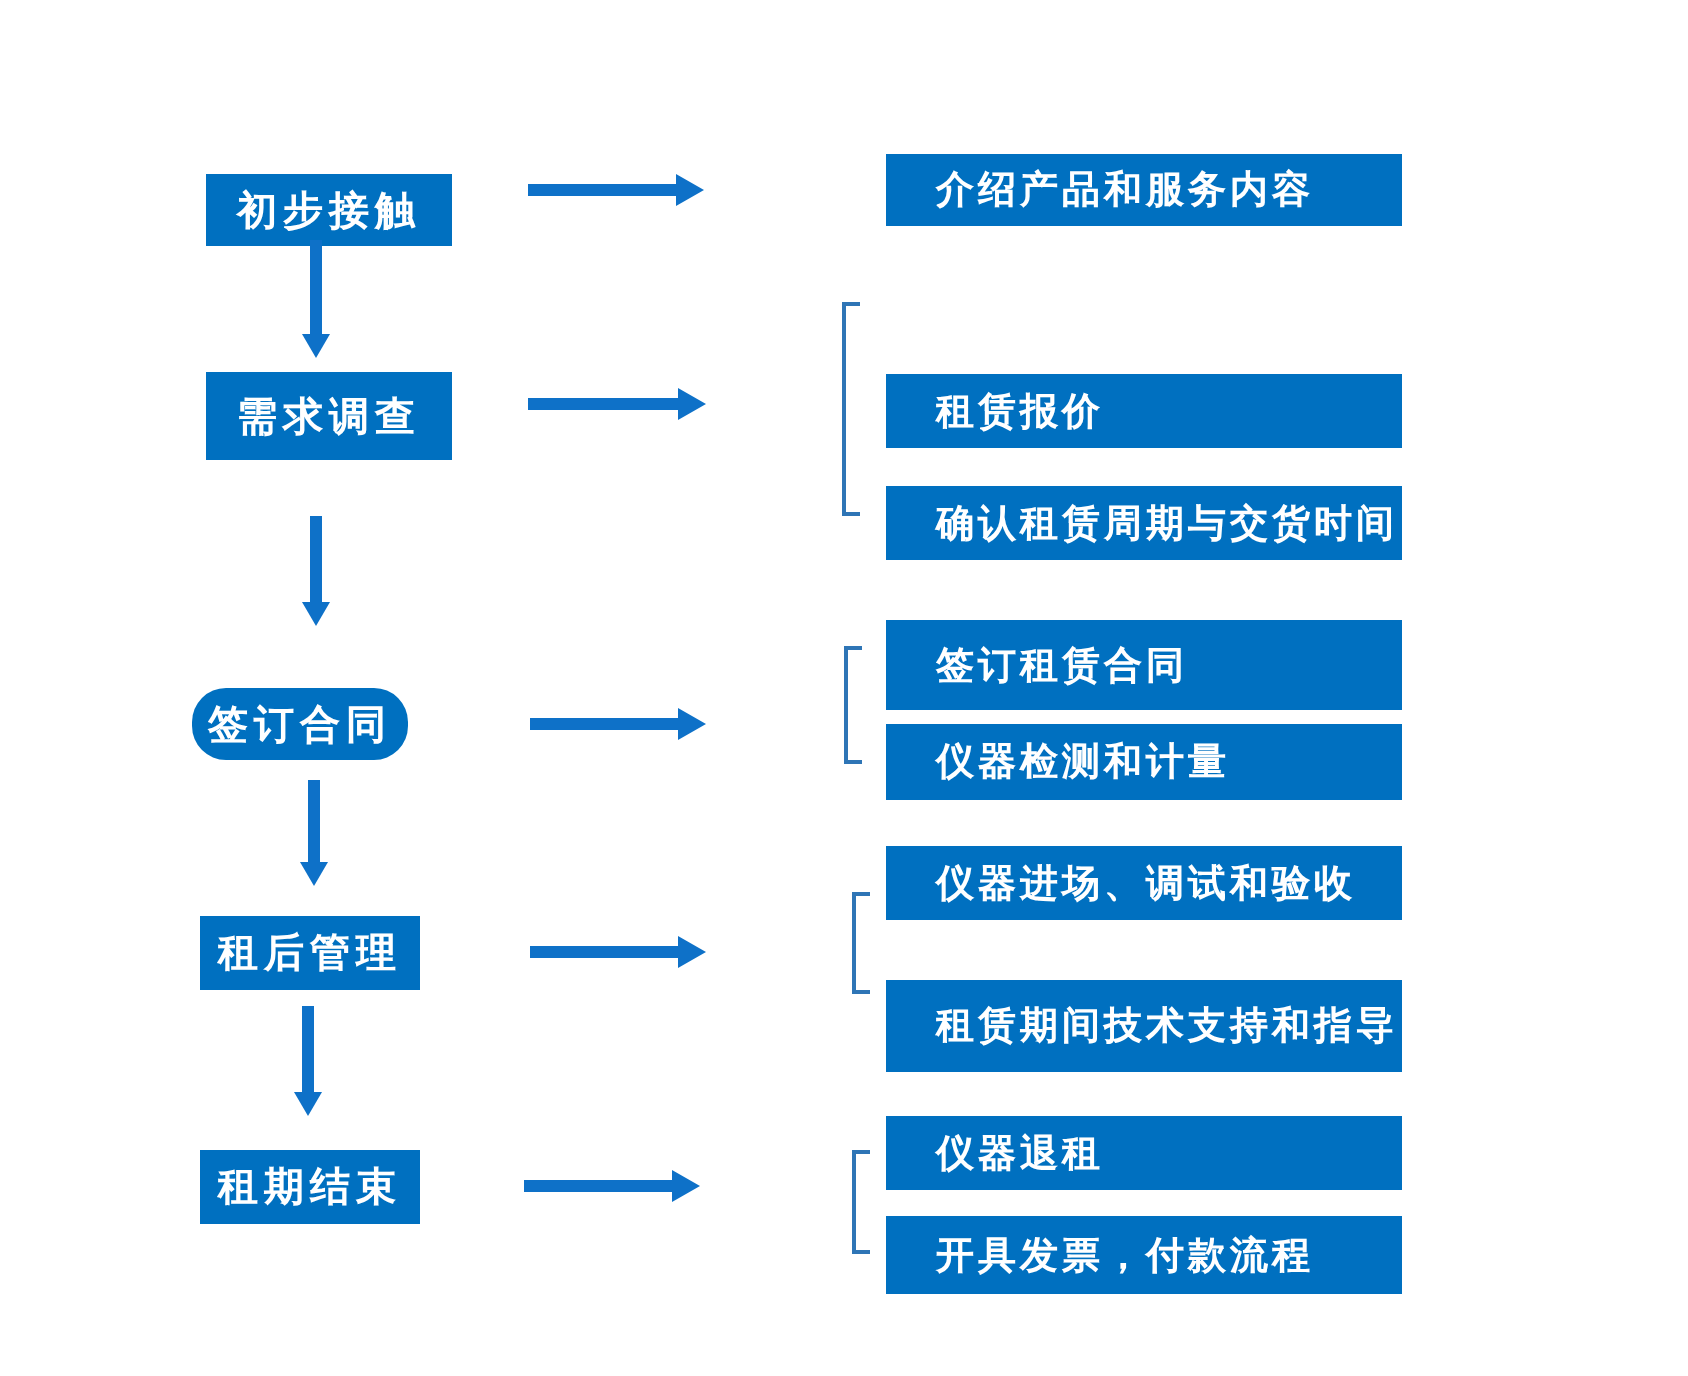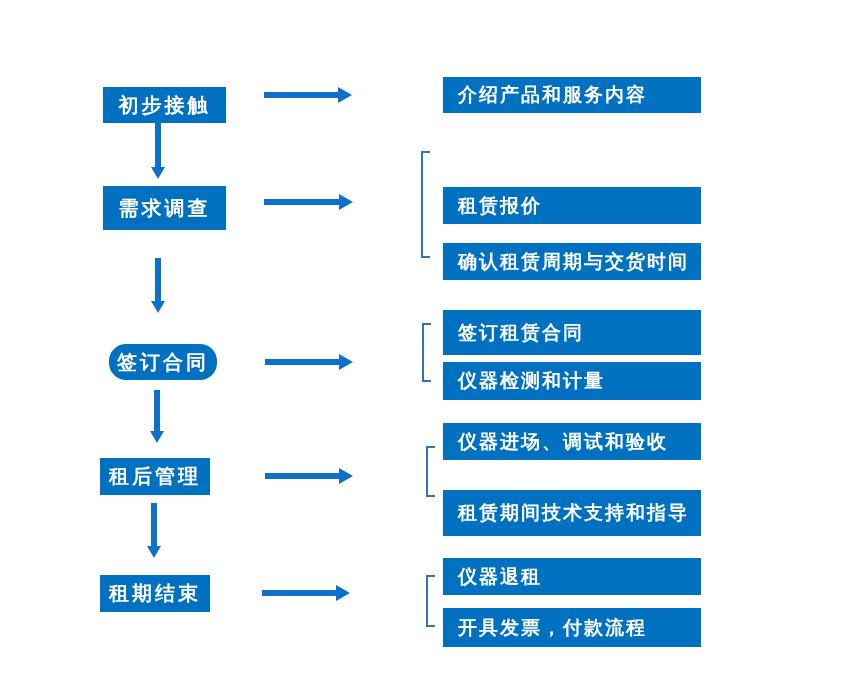--- a/index.html
+++ b/index.html
@@ -23,21 +23,21 @@
     position:absolute;background:var(--box-blue);color:var(--text-white);
     font-weight:bold;font-size:20px;letter-spacing:3px;
     display:flex;align-items:center;justify-content:center;
     white-space:nowrap;
   }
 
   .detailbox{
     position:absolute;left:443px;width:258px;background:var(--box-blue);
     color:var(--text-white);font-weight:bold;font-size:19px;letter-spacing:2px;
     display:flex;align-items:center;justify-content:flex-start;
-    padding-left:15px;box-sizing:border-box;white-space:nowrap;
+    padding-left:25px;box-sizing:border-box;white-space:nowrap;
   }
 
   .harrow{position:absolute;height:16px;display:flex;align-items:center;}
   .harrow .shaft{height:6px;background:var(--arrow-blue);flex:1;}
   .harrow .head{
     width:0;height:0;
     border-left:14px solid var(--arrow-blue);
     border-top:8px solid transparent;border-bottom:8px solid transparent;
   }
 
@@ -56,21 +56,21 @@
   }
 </style>
 </head>
 <body>
 
 <div id="canvas">
 
 
   <div class="stepbox" style="left:103px;top:87px;width:123px;height:36px;">初步接触</div>
   <div class="stepbox" style="left:103px;top:186px;width:123px;height:44px;">需求调查</div>
-  <div class="stepbox" style="left:109px;top:344px;width:108px;height:36px;border-radius:17px;">签订合同</div>
+  <div class="stepbox" style="left:96px;top:344px;width:108px;height:36px;border-radius:17px;">签订合同</div>
   <div class="stepbox" style="left:100px;top:458px;width:110px;height:37px;">租后管理</div>
   <div class="stepbox" style="left:100px;top:575px;width:110px;height:37px;">租期结束</div>
 
   <div class="varrow" style="left:150px;top:120px;height:59px;">
     <div class="shaft"></div>
       <div class="head"></div>
   </div>
   <div class="varrow" style="left:150px;top:258px;height:55px;">
     <div class="shaft"></div>
       <div class="head"></div>

